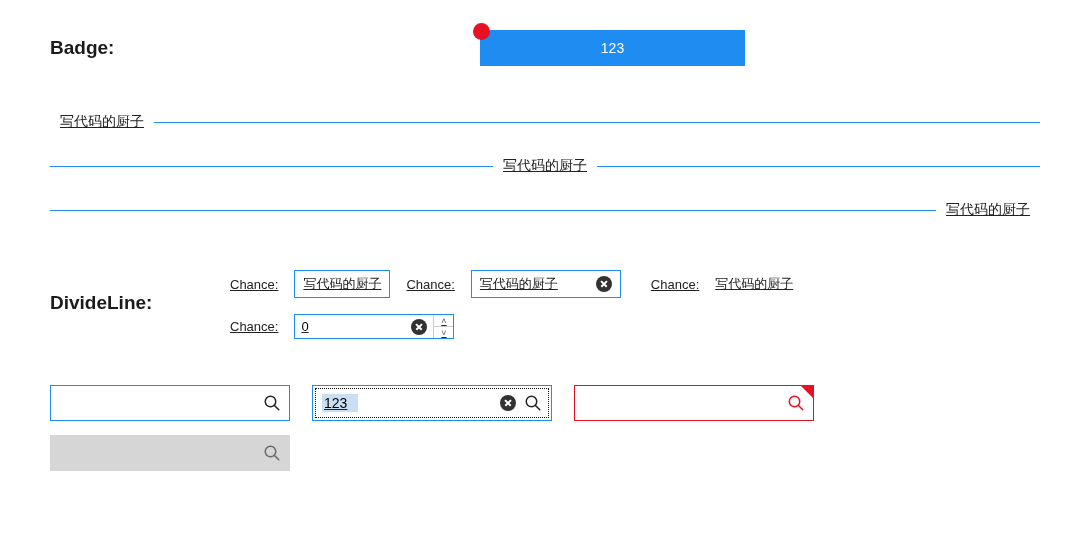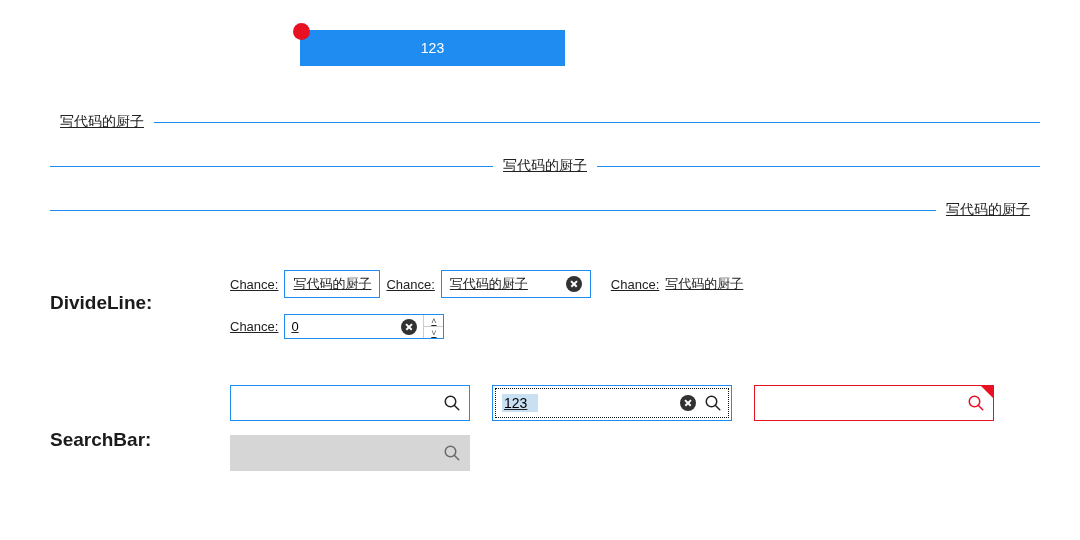--- a/index.html
+++ b/index.html
@@ -74,21 +74,21 @@
     padding: 0 10px;
     color: #222;
     font-size: 14px;
     white-space: nowrap;
   }
 
   
   .tag-row {
     display: flex;
     align-items: center;
-    gap: 6px;
+    gap: 16px;
     flex-wrap: wrap;
   }
   .tag-label {
     font-size: 13px;
     color: #222;
   }
   .tag-box {
     border: 1px solid #1e8cf0;
     padding: 4px 8px;
     font-size: 13px;
@@ -196,20 +196,21 @@
   svg.mag-svg { width:18px; height:18px; display:block; }
   svg.mag-svg circle { fill:none; stroke:currentColor; stroke-width:2; }
   svg.mag-svg line { stroke:currentColor; stroke-width:2; stroke-linecap:round; }
 
   .spacer { flex:1; }
 </style>
 </head>
 <body>
 
 <div class="row">
+  <div class="label-col">Badge:</div>
   <div class="content-col">
     <div class="badge-wrap">
       <button class="badge-button">123</button>
       <span class="badge-dot"></span>
     </div>
   </div>
 </div>
 
 <div class="row">
   <div class="content-col" style="gap:24px;">
@@ -256,21 +257,20 @@
         <span class="spinner">
           <span class="arr">˄</span>
           <span class="arr">˅</span>
         </span>
       </span>
     </div>
   </div>
 </div>
 
 <div class="row" style="align-items:flex-start;">
-  <div class="label-col" style="margin-top:44px;">SearchBar:</div>
   <div class="content-col" style="gap:14px;">
     <div class="search-row">
       <div class="search">
         <input value="" style="">
         <span class="mag">
           <svg class="mag-svg" viewBox="0 0 24 24">
               <circle cx="10" cy="10" r="7"></circle>
               <line x1="15" y1="15" x2="21" y2="21"></line>
             </svg>
         </span>

